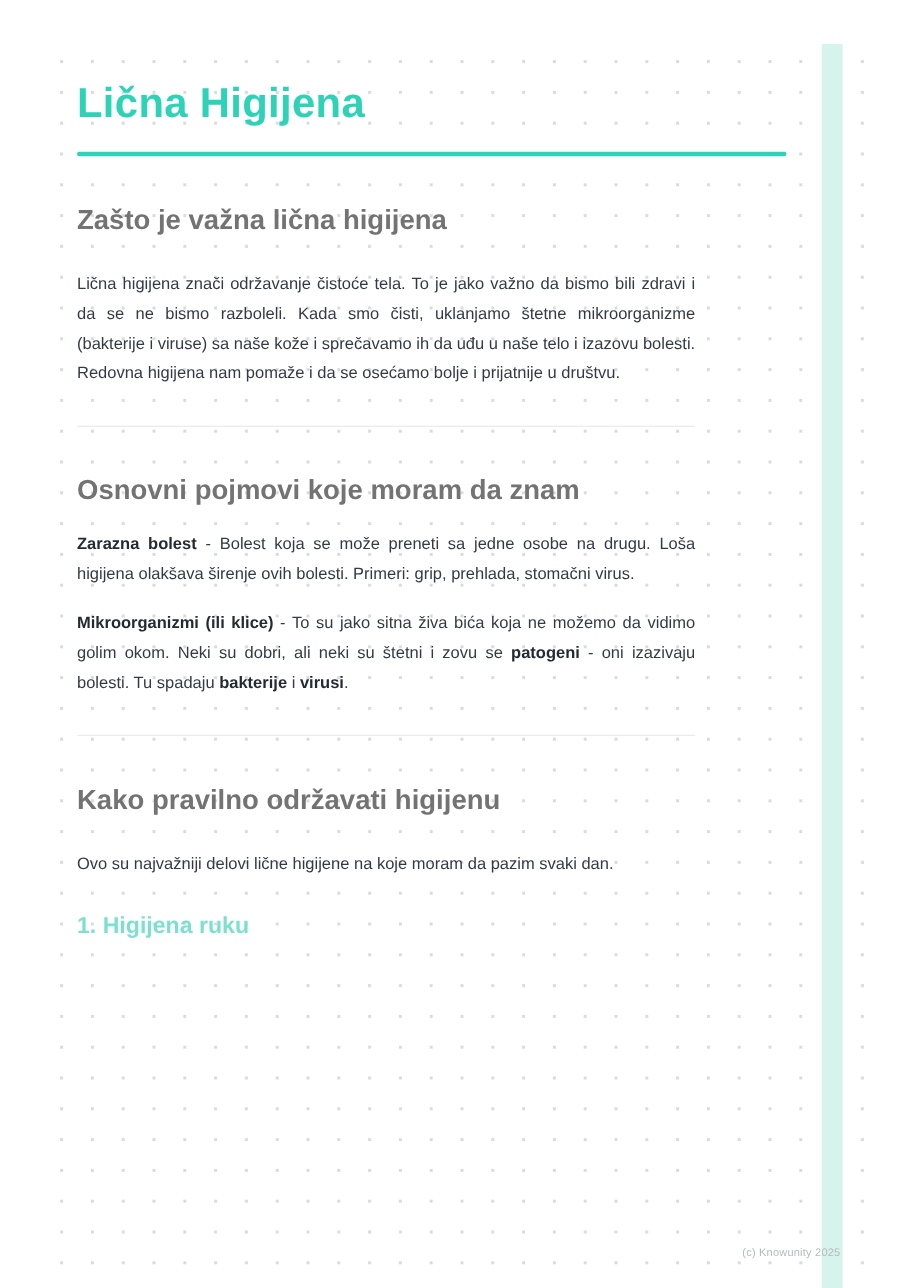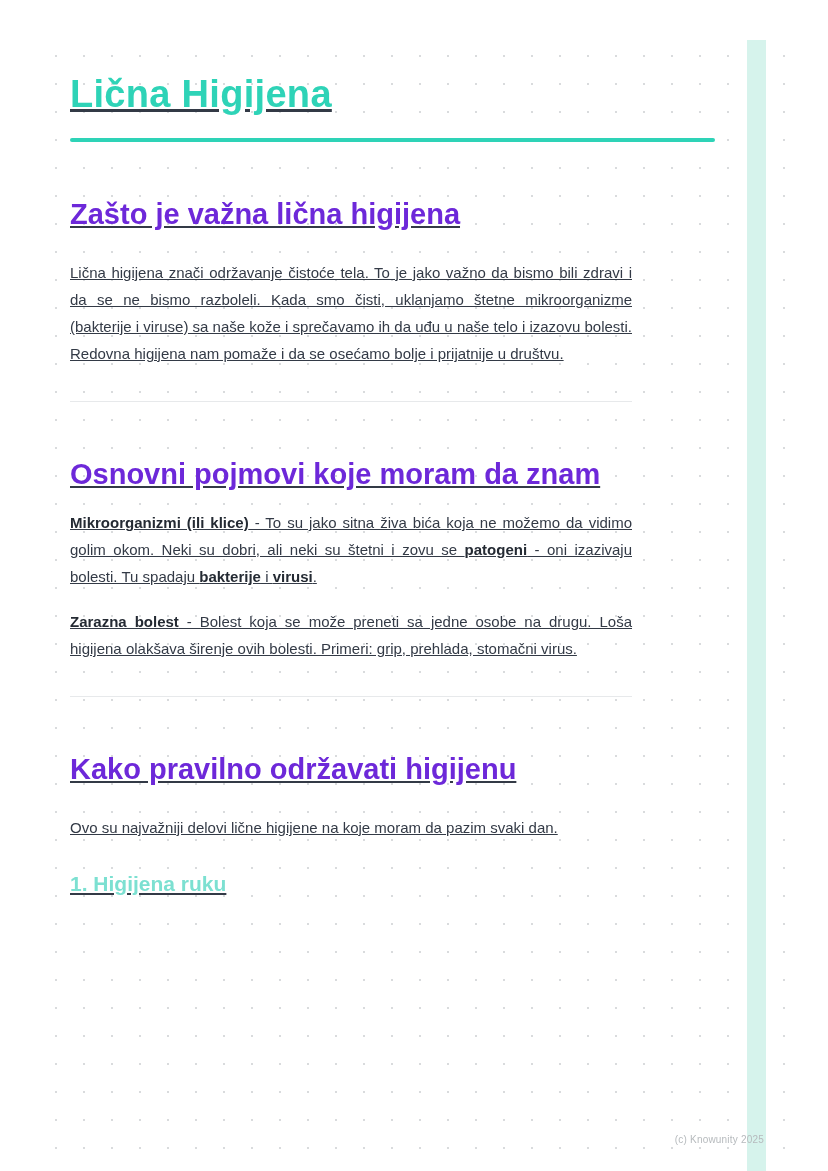--- a/index.html
+++ b/index.html
@@ -18,43 +18,43 @@
     background-size: 28px 28px;
     pointer-events: none;
   }
   .strip {
     position: absolute;
     top: 40px; bottom: 0; right: 62px; width: 19px;
     background: #d6f3ec;
   }
   .content {
     position: absolute;
-    top: 0; left: 70px; width: 645px; text-decoration: underline;
+    top: 0; left: 70px; width: 645px;
   }
   h1 {
     margin-top: 72px;
     font-size: 38px;
     line-height: 44px;
     font-weight: 800;
     letter-spacing: 0.3px;
     color: #2ed3b7;
   }
   .title-rule {
     margin-top: 22px;
     width: 645px;
     height: 4px;
     border-radius: 2px;
     background: #2ed3b7;
   }
   h2 {
-    margin-top: 56px;
-    font-size: 29px;
+    margin-top: 42px;
+    font-size: 25px;
     line-height: 33px;
     font-weight: 800;
-    color: #6d28d9;
+    color: #737373;
   }
   h3 {
     margin-top: 30px;
     font-size: 21px;
     line-height: 26px;
     font-weight: 800;
     color: #7ce0d1;
   }
   p {
     width: 562px;
@@ -94,23 +94,23 @@
   <div class="title-rule"></div>
 
   <h2>Zašto je važna lična higijena</h2>
   <p>Lična higijena znači održavanje čistoće tela. To je jako važno da bismo bili zdravi i da se ne bismo razboleli. Kada smo čisti, uklanjamo štetne mikroorganizme (bakterije i viruse) sa naše kože i sprečavamo ih da uđu u naše telo i izazovu bolesti. Redovna higijena nam pomaže i da se osećamo bolje i prijatnije u društvu.</p>
 
   <hr class="divider">
 
   <h2>Osnovni pojmovi koje moram da znam</h2>
 
 
+  <p class="term"><b>Zarazna bolest</b><span> - Bolest koja se može preneti sa jedne osobe na drugu. Loša higijena olakšava širenje ovih bolesti. Primeri: grip, prehlada, stomačni virus.</span></p>
+
   <p class="term"><b>Mikroorganizmi (ili klice)</b><span> - To su jako sitna živa bića koja ne možemo da vidimo golim okom. Neki su dobri, ali neki su štetni i zovu se </span><b>patogeni</b><span> - oni izazivaju bolesti. Tu spadaju </span><b>bakterije</b><span> i </span><b>virusi</b><span>.</span></p>
-
-  <p class="term"><b>Zarazna bolest</b><span> - Bolest koja se može preneti sa jedne osobe na drugu. Loša higijena olakšava širenje ovih bolesti. Primeri: grip, prehlada, stomačni virus.</span></p>
 
 
   <hr class="divider">
 
   <h2>Kako pravilno održavati higijenu</h2>
   <p>Ovo su najvažniji delovi lične higijene na koje moram da pazim svaki dan.</p>
 
   <h3>1. Higijena ruku</h3>
 
 </div>

